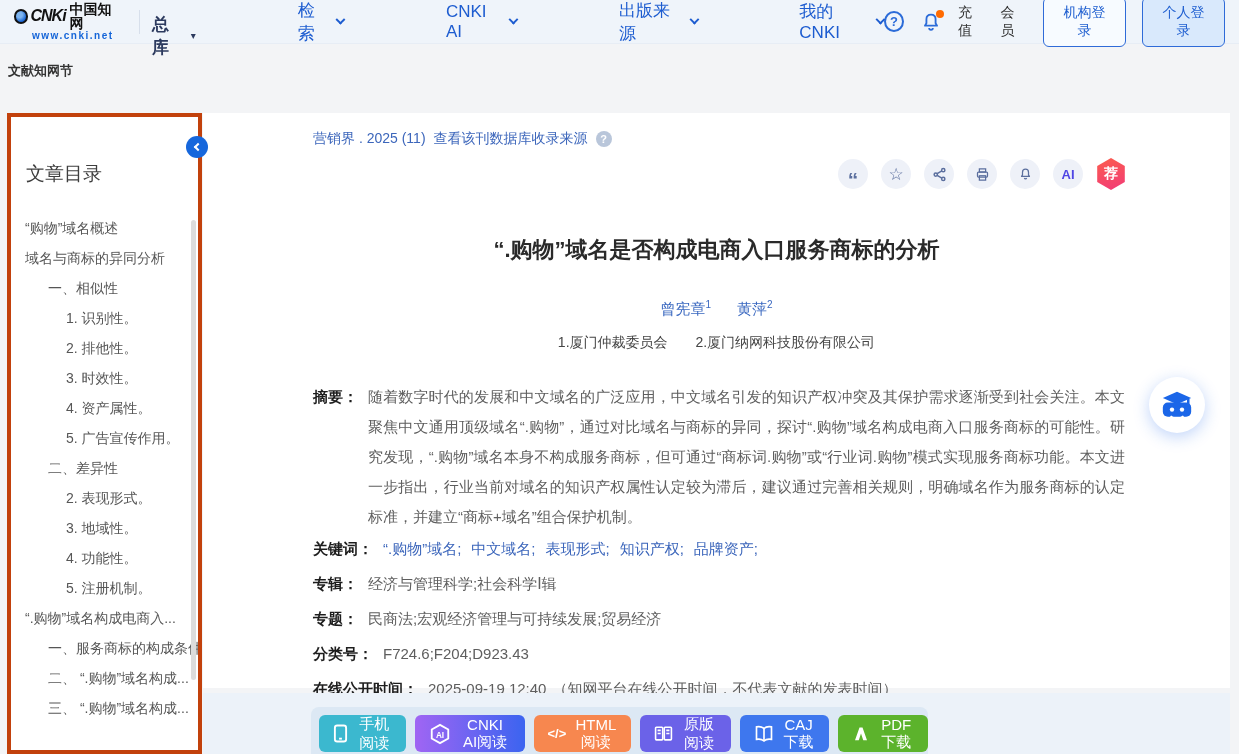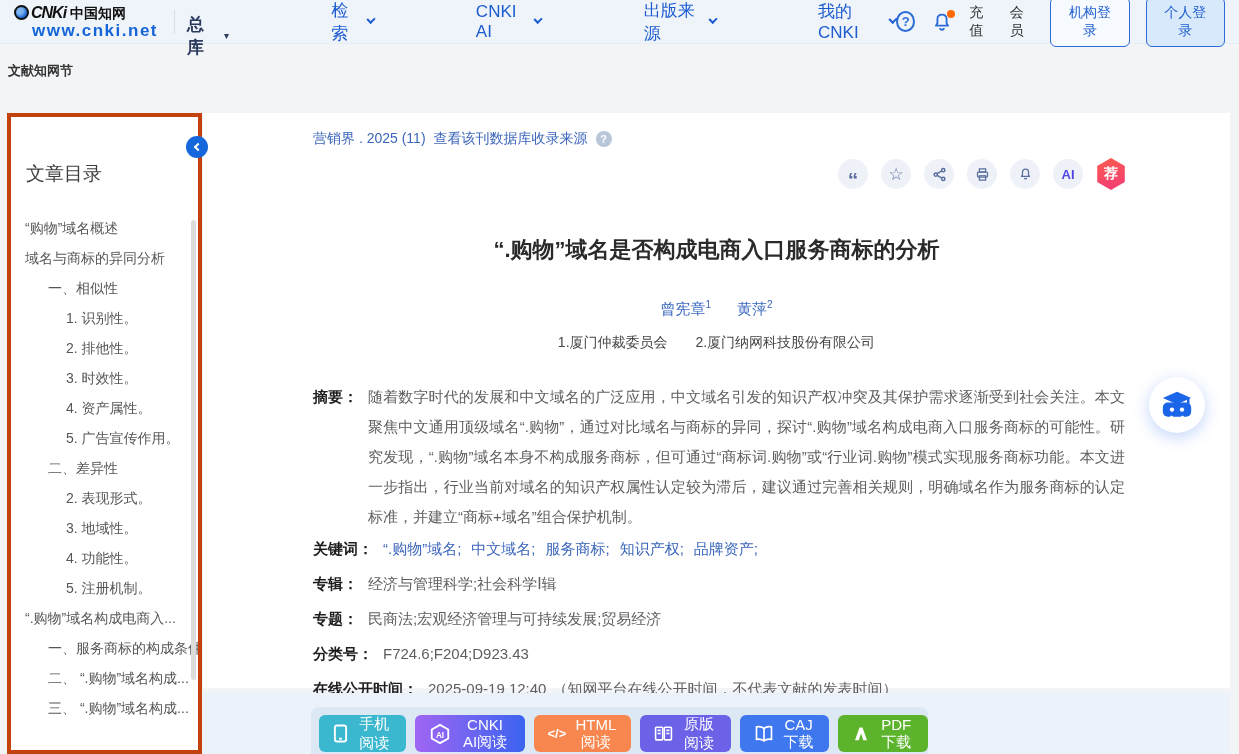--- a/index.html
+++ b/index.html
@@ -8,21 +8,21 @@
 
   
   .topbar { position:absolute; top:0; left:0; width:1239px; height:44px;
     background:#eff4fa; display:flex; align-items:center; padding:0 14px; border-bottom:1px solid #e7edf5; }
   .logo { display:flex; flex-direction:column; line-height:1; margin-right:14px; }
   .logo-row { display:flex; align-items:center; gap:2px; }
   .logo-globe { width:15px; height:15px; border-radius:50%;
     background:radial-gradient(circle at 35% 35%, #7db4ef 0 30%, #1b66d2 70%); border:2px solid #111; }
   .logo-brand { font-size:16px; font-weight:900; font-style:italic; color:#111; letter-spacing:-1px; }
   .logo-cn { font-size:14px; font-weight:700; color:#111; margin-left:2px; }
-  .logo-site { font-size:17px; font-weight:700; color:#1565d8; letter-spacing:1.5px; margin-top:1px; padding-left:18px; }
+  .logo-site { font-size:10px; font-weight:700; color:#1565d8; letter-spacing:1.5px; margin-top:1px; padding-left:18px; }
   .v-div { width:1px; height:24px; background:#d7dfeb; margin:0 12px 0 2px; }
   .lib { display:flex; align-items:center; gap:6px; font-size:17px; font-weight:700; color:#2c3a5e; cursor:pointer;margin-top:28px; }
   .lib .tri { font-size:10px; color:#2c3a5e; }
   .nav-menus { display:flex; margin-left:102px; gap:102px; }
   .nav-item { display:flex; align-items:center; gap:8px; color:#1d5cd0; font-size:17px; cursor:pointer; text-decoration:none; }
   .chev { width:7px; height:7px; border-right:2px solid #1d5cd0; border-bottom:2px solid #1d5cd0;
     transform:rotate(45deg); margin-top:-4px; }
   .top-right { margin-left:auto; display:flex; align-items:center; gap:16px; }
   .help-circle { width:21px; height:21px; border:2px solid #2b6bd8; border-radius:50%;
     color:#2b6bd8; font-size:13px; font-weight:700; display:flex; align-items:center; justify-content:center; cursor:pointer; }
@@ -234,21 +234,21 @@
     <div class="meta-row abstract-row">
       <span class="meta-label">摘要：</span>
       <span class="meta-value abstract-text">随着数字时代的发展和中文域名的广泛应用，中文域名引发的知识产权冲突及其保护需求逐渐受到社会关注。本文聚焦中文通用顶级域名“.购物”，通过对比域名与商标的异同，探讨“.购物”域名构成电商入口服务商标的可能性。研究发现，“.购物”域名本身不构成服务商标，但可通过“商标词.购物”或“行业词.购物”模式实现服务商标功能。本文进一步指出，行业当前对域名的知识产权属性认定较为滞后，建议通过完善相关规则，明确域名作为服务商标的认定标准，并建立“商标+域名”组合保护机制。</span>
     </div>
     <div class="meta-row">
       <span class="meta-label">关键词：</span>
       <span class="kw-list">
 
       <span class="kw">“.购物”域名;</span>
           <span class="kw">中文域名;</span>
-          <span class="kw">服务商标;</span>
+          <span class="kw">表现形式;</span>
           <span class="kw">知识产权;</span>
           <span class="kw">品牌资产;</span>
         </span>
     </div>
     <div class="meta-row">
       <span class="meta-label">专辑：</span>
       <span class="meta-value">经济与管理科学;社会科学Ⅰ辑</span>
     </div>
     <div class="meta-row">
       <span class="meta-label">专题：</span>

